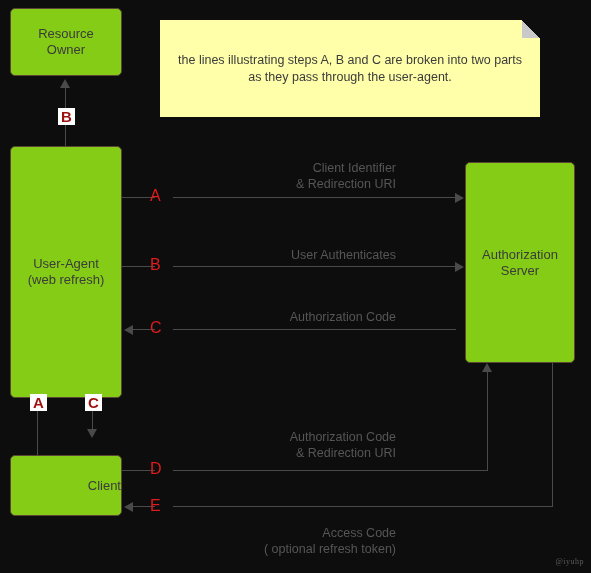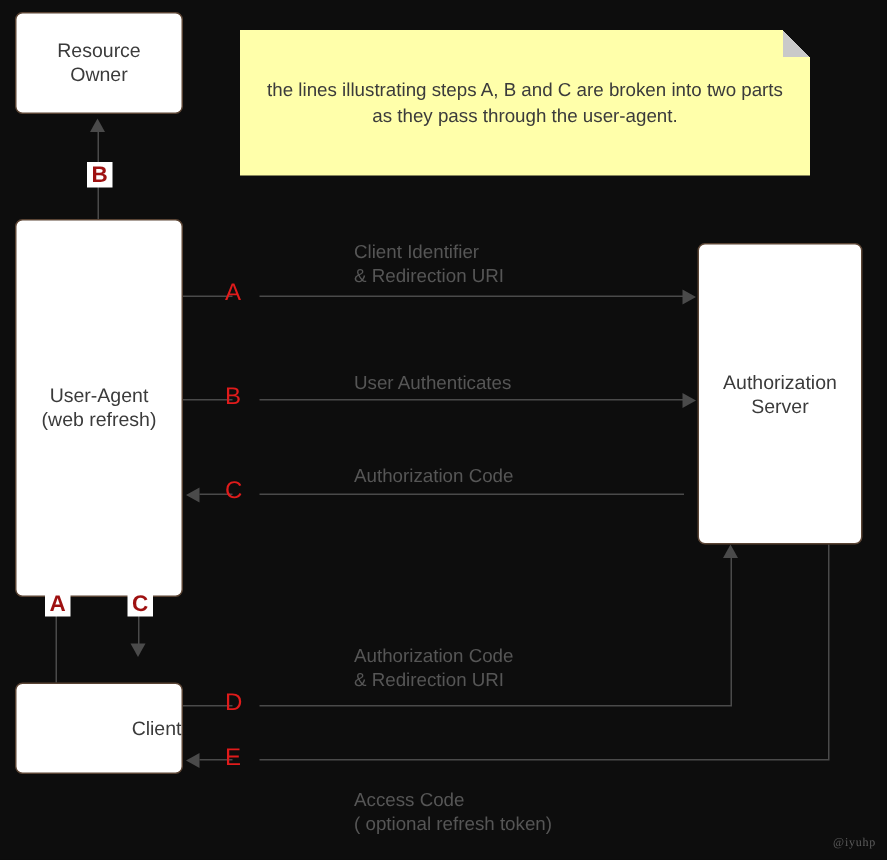--- a/index.html
+++ b/index.html
@@ -7,21 +7,21 @@
     width:591px;height:573px;
     background:#0d0d0d;
     font-family:"Liberation Sans", sans-serif;
     overflow:hidden;
   }
   #stage{position:relative;width:591px;height:573px;}
 
   
   .node{
     position:absolute;
-    background:#ffffff;
+    background:#84cc16;
     border:1px solid #5a4434;
     border-radius:5px;
     color:#3b3b3b;
     display:flex;
     align-items:center;
     justify-content:center;
     flex-direction:column;
     font-size:13px;
     line-height:16px;
     text-align:center;
@@ -84,21 +84,21 @@
     line-height:15px;
     font-size:15px;
   }
 
   
   .caption{
     position:absolute;
     color:#565656;
     font-size:12.5px;
     line-height:16px;
-    text-align:left;
+    text-align:right;
     z-index:2;
     white-space:pre-line;
   }
 
   #watermark{
     position:absolute;right:7px;bottom:7px;
     color:#5c5c5c;
     font-size:8px;
     letter-spacing:.5px;
     font-family:"Liberation Serif", serif;

